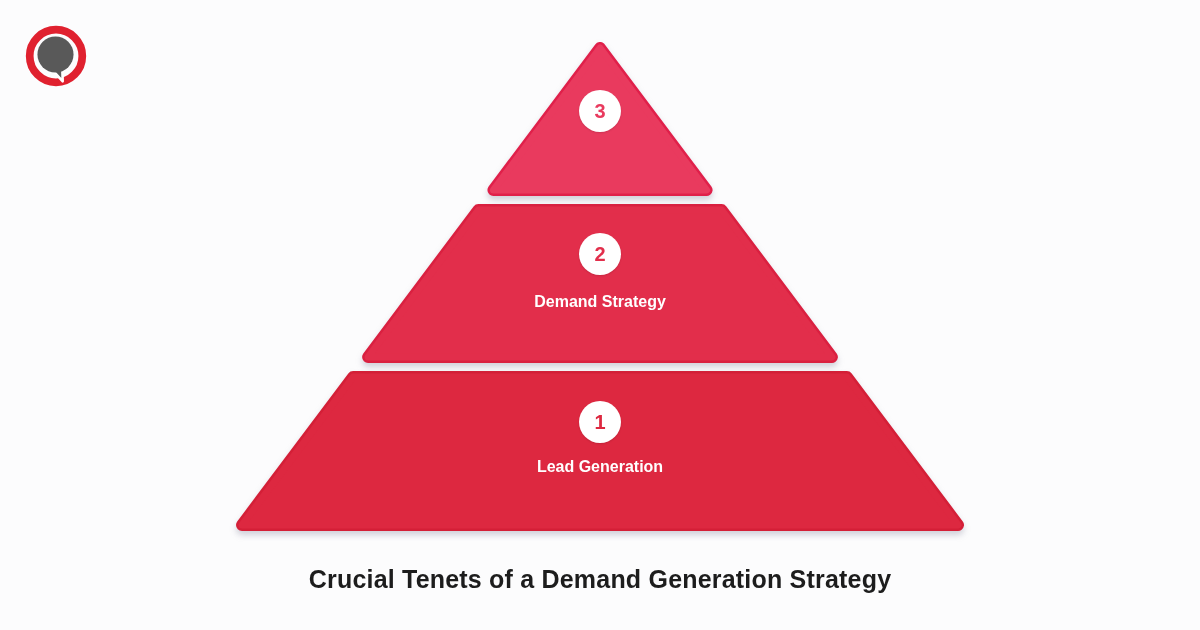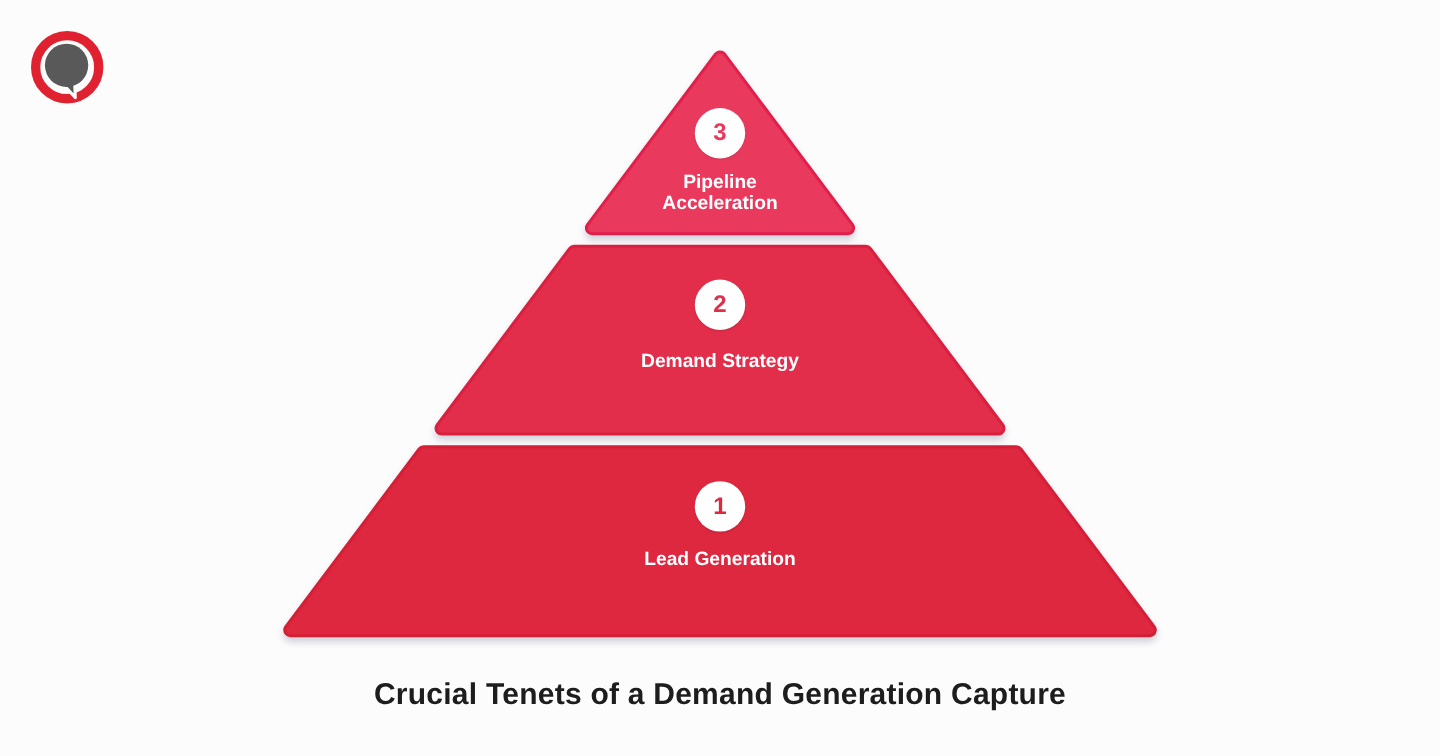--- a/index.html
+++ b/index.html
@@ -106,32 +106,31 @@
     <g class="band">
       <path class="band-border" d="M 600 48 L 706.6 190 L 493.4 190 Z" stroke="#e0204a"></path>
       <path class="band-fill" d="M 600 48 L 706.6 190 L 493.4 190 Z" stroke="#e93a5e" fill="#e93a5e"></path>
     </g>
   </svg>
 
   <div class="level-overlay overlay-3">
     <div class="num-circle" style="color: rgb(233, 58, 94); background: rgb(255, 255, 255);">
       <span>3</span>
     </div>
-    <div class="level-label">Pipeline Acceleration</div>
   </div>
 
   <div class="level-overlay overlay-2">
     <div class="num-circle" style="color: rgb(226, 46, 75); background: rgb(255, 255, 255);">
       <span>2</span>
     </div>
     <div class="level-label">Demand Strategy</div>
   </div>
 
   <div class="level-overlay overlay-1">
     <div class="num-circle" style="color: rgb(221, 40, 64); background: rgb(255, 255, 255);">
       <span>1</span>
     </div>
     <div class="level-label">Lead Generation</div>
   </div>
 
-  <div class="infographic-title" style="color: rgb(29, 29, 29);">Crucial Tenets of a Demand Generation Capture</div>
+  <div class="infographic-title" style="color: rgb(29, 29, 29);">Crucial Tenets of a Demand Generation Strategy</div>
 
 </div>
 
 </body></html>

